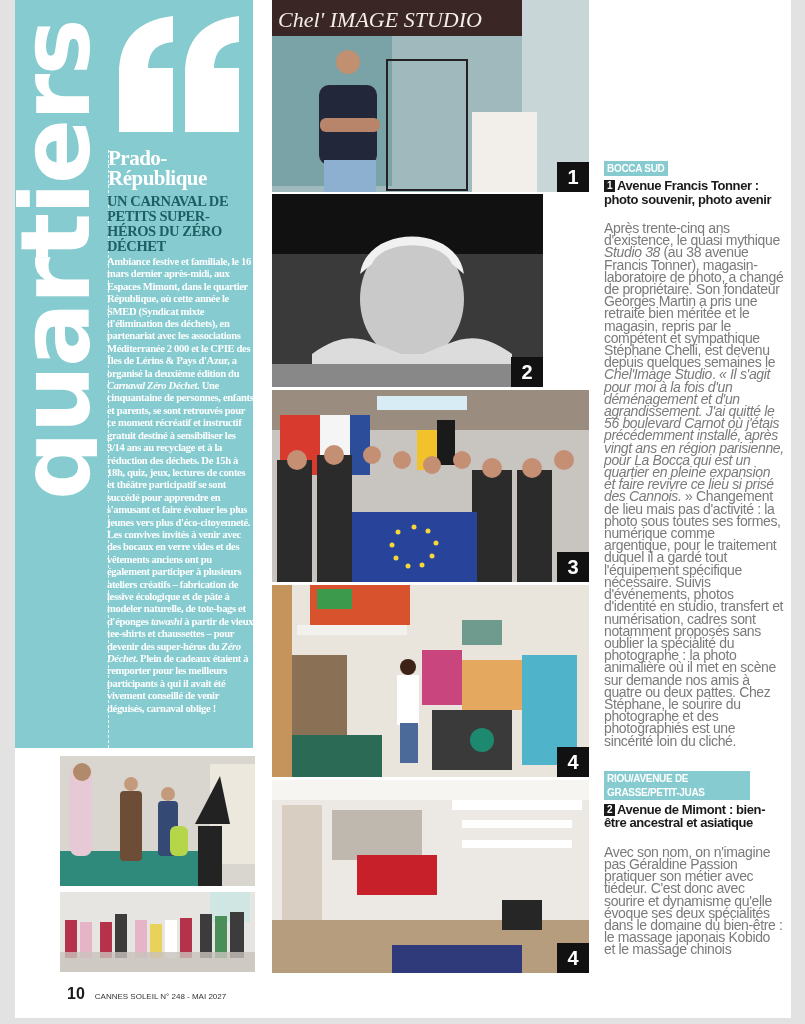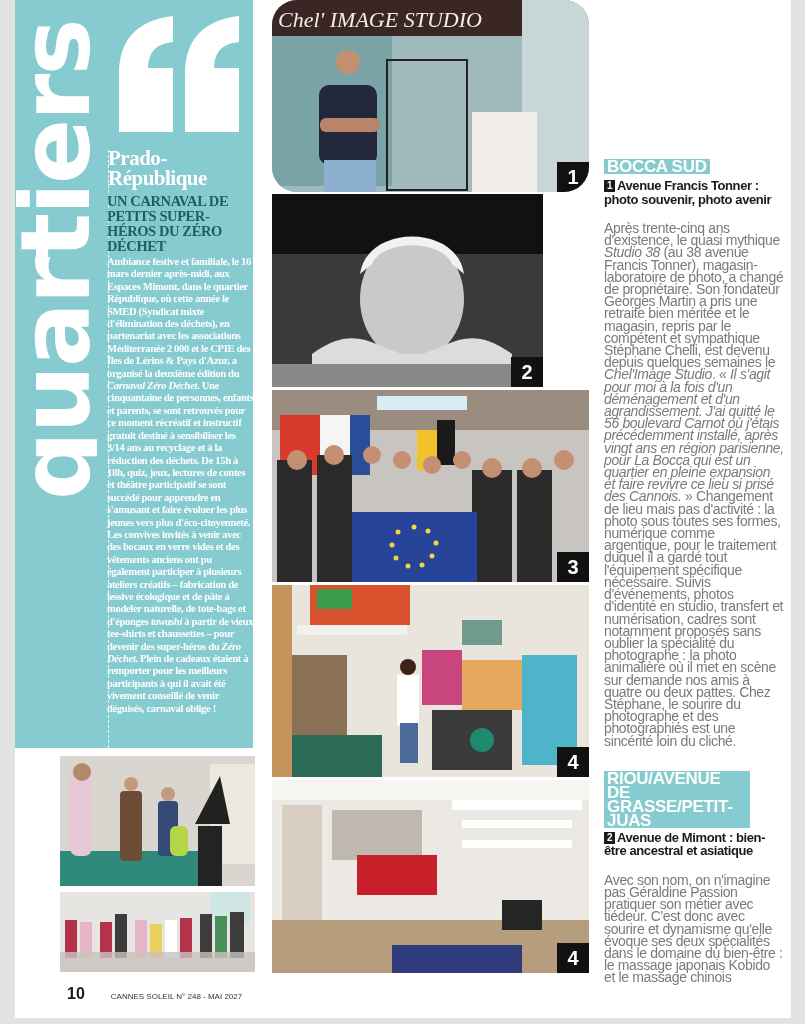--- a/index.html
+++ b/index.html
@@ -72,21 +72,21 @@
     background: #111111; color: #ffffff; font-weight: bold; font-size: 20px;
     line-height: 30px; text-align: center;
   }
 
   
   .right-col {
     position: absolute; left: 589px; top: 158px; width: 180px;
   }
   .section-tag {
     display: inline-block; background: #86cbcf; color: #ffffff;
-    font-weight: bold; font-size: 17px; line-height: 14px;
+    font-weight: bold; font-size: 10px; line-height: 14px;
     padding: 1px 3px 0 3px; letter-spacing: -0.3px; text-transform: uppercase;
   }
   .article-head {
     margin-top: 3px;
     font-weight: bold; font-size: 13px; line-height: 13.5px; color: #1a1a1a;
     letter-spacing: -0.4px;
   }
   .num-box {
     display: inline-block; background: #1a1a1a; color: #fff; font-size: 10px;
     line-height: 12px; width: 11px; text-align: center; margin-right: 2px;
@@ -96,21 +96,21 @@
     margin-top: 16px;
     font-size: 14px; line-height: 12.2px; color: #7a7a7a;
     letter-spacing: -0.35px;
   }
   .article-body em { font-style: italic; }
 
   .section-tag.multi { display: block; width: 146px; margin-top: 24px; }
 
   
   .footer {
-    position: absolute; left: 52px; top: 985px; display: flex; align-items: baseline; gap: 26px;
+    position: absolute; left: 52px; top: 985px; display: flex; align-items: baseline; gap: 10px;
   }
   .page-number { font-weight: bold; font-size: 16px; color: #1a1a1a; }
   .issue-info { font-size: 8px; color: #333; letter-spacing: 0; }
 </style>
 </head>
 <body>
 
 <div class="page">
 
   <div class="teal-panel">
@@ -173,21 +173,21 @@
       <g fill="#ffffff">
           <rect x="105" y="28" width="12" height="38"></rect>
         </g>
       <g fill="#4a8f5a">
           <rect x="155" y="24" width="12" height="42"></rect>
         </g>
       <rect y="60" width="195" height="20" fill="#c9c2bd" opacity="0.8"></rect>
     </svg>
   </div>
 
-  <div class="photo" style="top:0;height:192px;border-radius:25px;">
+  <div class="photo" style="top:0;height:192px;">
     <svg viewBox="0 0 317 192" preserveAspectRatio="none">
       <rect width="317" height="192" fill="#9fb9bd"></rect>
       <rect width="250" height="36" fill="#3a2624"></rect>
       <text x="6" y="27" fill="#f4eee8" font-family="Liberation Serif, serif" font-size="22" font-style="italic">Chel' IMAGE STUDIO</text>
       <rect x="250" y="0" width="67" height="192" fill="#c9d6d8"></rect>
       <rect x="0" y="36" width="120" height="150" fill="#7aa3a8"></rect>
       <rect x="115" y="60" width="80" height="130" fill="none" stroke="#222" stroke-width="2"></rect>
       <rect x="200" y="112" width="65" height="80" fill="#f2eeea"></rect>
       <rect x="47" y="85" width="58" height="80" rx="10" fill="#23273a"></rect>
       <circle cx="76" cy="62" r="12" fill="#c09070"></circle>

